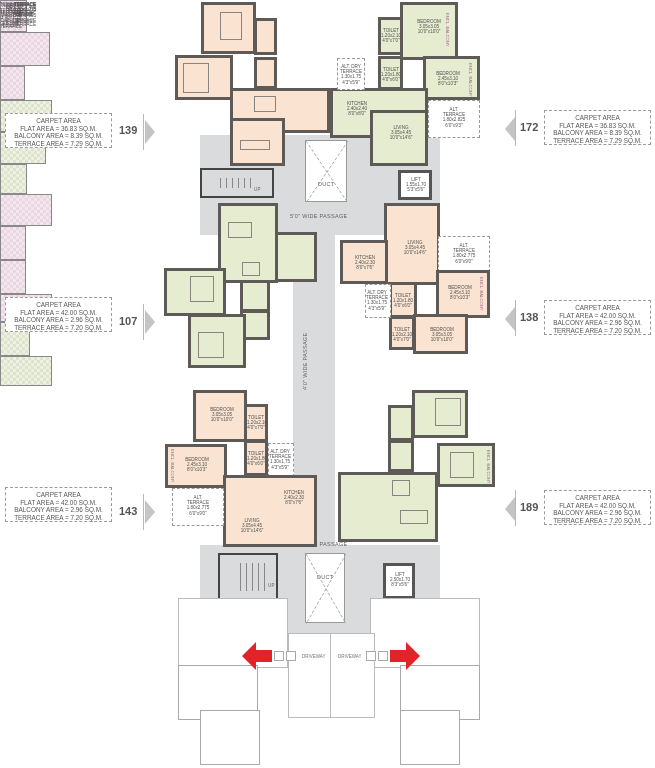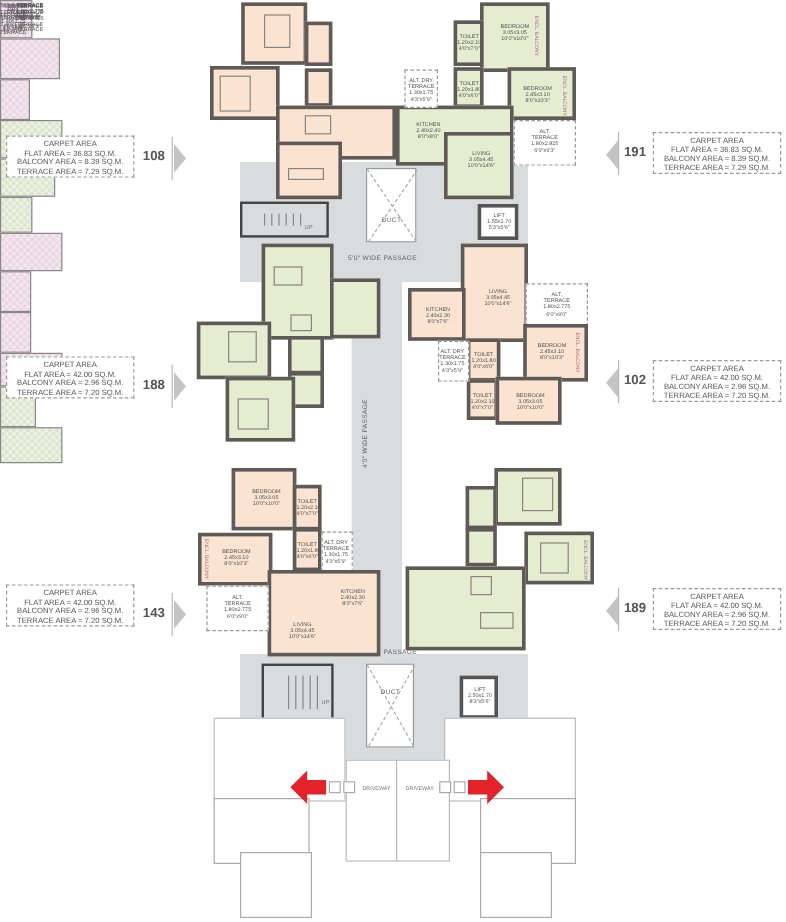--- a/index.html
+++ b/index.html
@@ -34,65 +34,65 @@
 </head>
 <body>
 
 <div>
   <div class="infobox" style="left:5px;top:113px;">
     <div>CARPET AREA</div>
     <div>FLAT AREA = 36.83 SQ.M.</div>
     <div>BALCONY AREA = 8.39 SQ.M.</div>
     <div>TERRACE AREA = 7.29 SQ.M.</div>
   </div>
-  <div class="flatnum" style="left:119px;top:124px;">108</div>
+  <div class="flatnum" style="left:119px;top:124px;">139</div>
   <div class="vline" style="left:143px;top:114px;height:36px;"></div>
   <div class="pointer right" style="left:145px;top:120px;"></div>
 </div>
 
 <div>
   <div class="infobox" style="left:5px;top:297px;">
     <div>CARPET AREA</div>
     <div>FLAT AREA = 42.00 SQ.M.</div>
     <div>BALCONY AREA = 2.96 SQ.M.</div>
     <div>TERRACE AREA = 7.20 SQ.M.</div>
   </div>
-  <div class="flatnum" style="left:119px;top:315px;">188</div>
+  <div class="flatnum" style="left:119px;top:315px;">107</div>
   <div class="vline" style="left:143px;top:304px;height:36px;"></div>
   <div class="pointer right" style="left:145px;top:310px;"></div>
 </div>
 
 <div>
   <div class="infobox" style="left:5px;top:487px;">
     <div>CARPET AREA</div>
     <div>FLAT AREA = 42.00 SQ.M.</div>
     <div>BALCONY AREA = 2.96 SQ.M.</div>
     <div>TERRACE AREA = 7.20 SQ.M.</div>
   </div>
   <div class="flatnum" style="left:119px;top:505px;">143</div>
   <div class="vline" style="left:143px;top:494px;height:36px;"></div>
   <div class="pointer right" style="left:145px;top:500px;"></div>
 </div>
 
 <div>
   <div class="pointer left" style="left:505px;top:117px;"></div>
   <div class="vline" style="left:515px;top:110px;height:36px;"></div>
-  <div class="flatnum" style="left:520px;top:121px;">191</div>
+  <div class="flatnum" style="left:520px;top:121px;">172</div>
   <div class="infobox" style="left:544px;top:110px;">
     <div>CARPET AREA</div>
     <div>FLAT AREA = 36.83 SQ.M.</div>
     <div>BALCONY AREA = 8.39 SQ.M.</div>
     <div>TERRACE AREA = 7.29 SQ.M.</div>
   </div>
 </div>
 
 <div>
   <div class="pointer left" style="left:505px;top:307px;"></div>
   <div class="vline" style="left:515px;top:300px;height:36px;"></div>
-  <div class="flatnum" style="left:520px;top:311px;">102</div>
+  <div class="flatnum" style="left:520px;top:311px;">138</div>
   <div class="infobox" style="left:544px;top:300px;">
     <div>CARPET AREA</div>
     <div>FLAT AREA = 42.00 SQ.M.</div>
     <div>BALCONY AREA = 2.96 SQ.M.</div>
     <div>TERRACE AREA = 7.20 SQ.M.</div>
   </div>
 </div>
 
 <div>
   <div class="pointer left" style="left:505px;top:497px;"></div>

